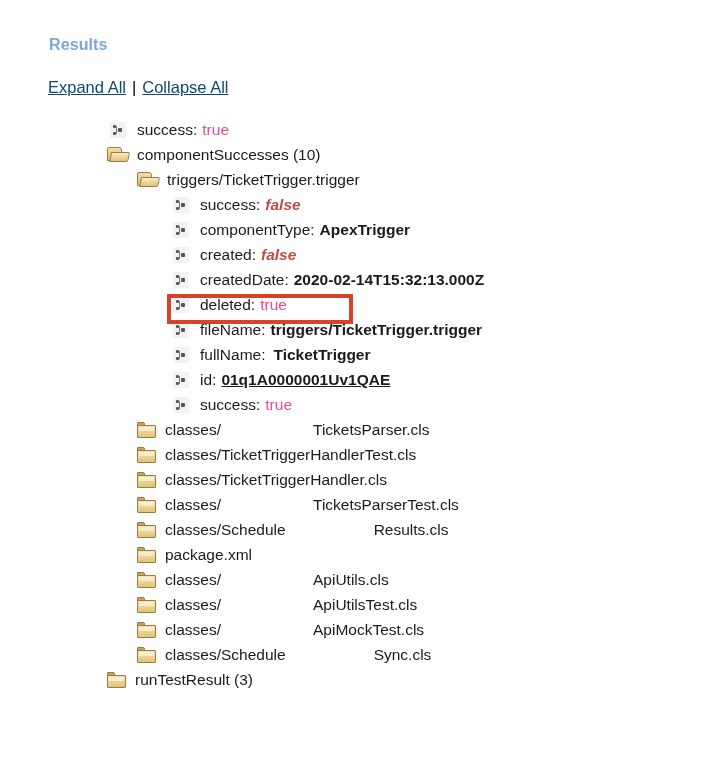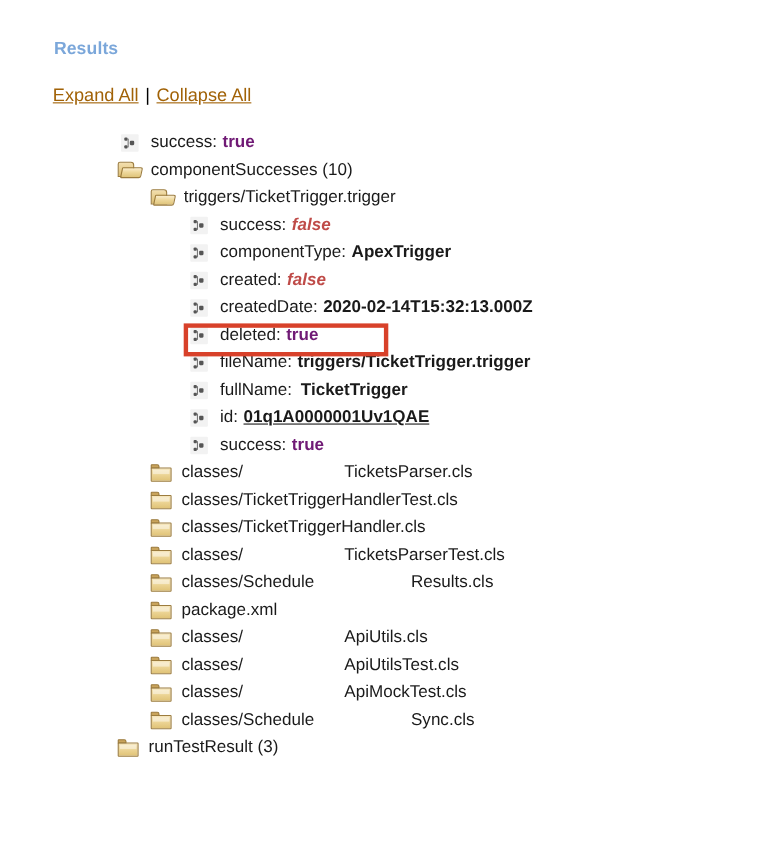--- a/index.html
+++ b/index.html
@@ -30,21 +30,21 @@
 
   .toolbar {
     position: absolute;
     left: 48px;
     top: 78px;
     font-size: 16.5px;
     color: #000000;
     white-space: nowrap;
   }
   .toolbar a {
-    color: #a16207;
+    color: #0c4a6e;
     text-decoration: underline;
     cursor: pointer;
   }
   .toolbar .sep {
     padding: 0 6px;
     text-decoration: none;
     display: inline-block;
   }
 
   
@@ -131,21 +131,21 @@
     border: 1px solid #9c7c3e;
     box-sizing: border-box;
     border-radius: 1px 2px 2px 1px;
     transform: skewX(-12deg);
     transform-origin: bottom left;
   }
 
   
   .key { color: #1a1a1a; }
   .val { font-weight: bold; margin-left: 1px; }
-  .val-true  { color: #701a75; font-weight: bold; }
+  .val-true  { color: #ec4899; font-weight: normal; }
   .val-false { color: #bf4b48; font-weight: bold; font-style: italic; }
   .val-link  { color: #1a1a1a; font-weight: bold; text-decoration: underline; cursor: pointer; }
   .node-label { color: #1a1a1a; }
   .gap { display: inline-block; }
 
   
   .highlight-box {
     position: absolute;
     left: 167px;
     top: 294px;

